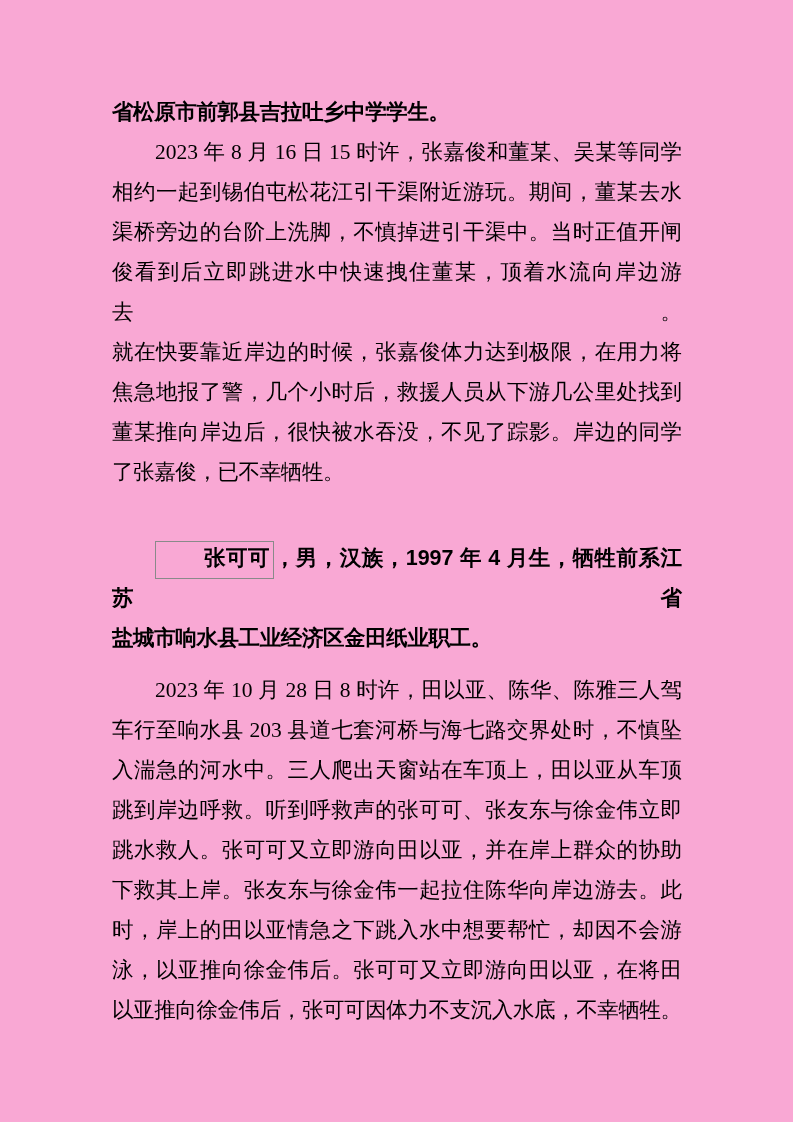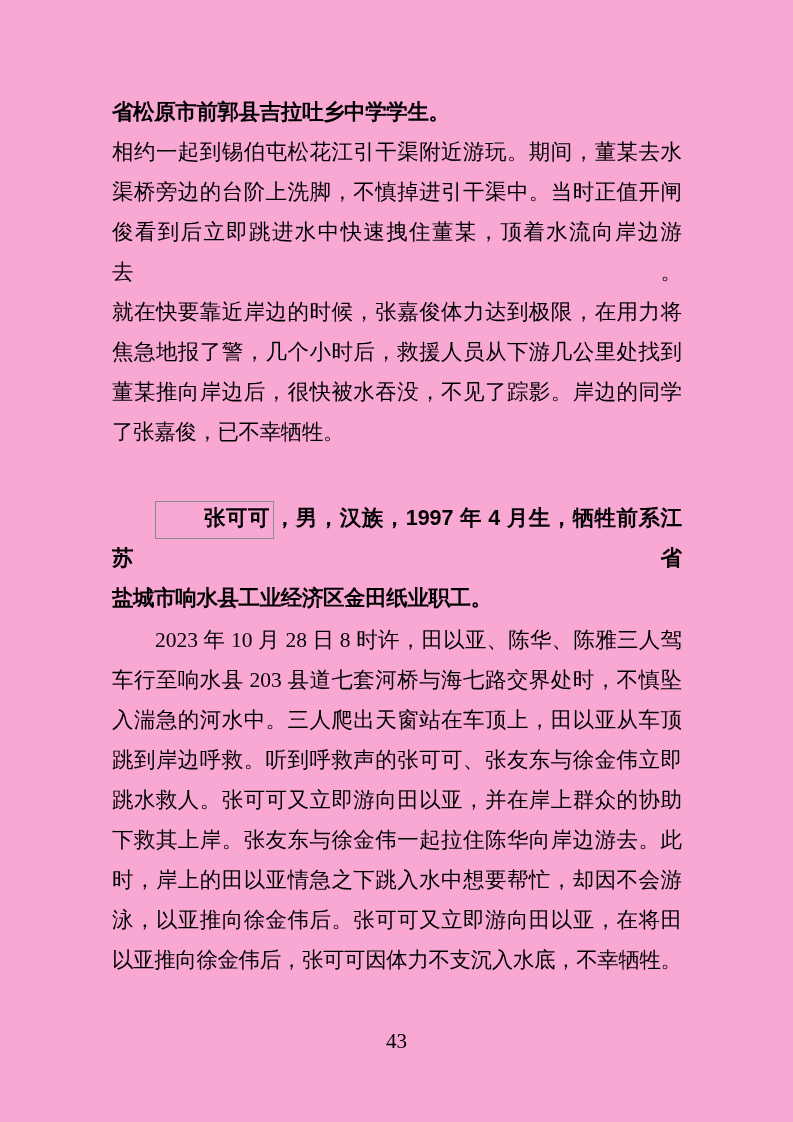--- a/index.html
+++ b/index.html
@@ -42,21 +42,21 @@
   .body-para .first-line { text-indent: 43px; }
   .heading-sec .first-line { text-indent: 43px; }
 
   .h-line,
   .heading-sec .line {
     font-family: "Liberation Sans", "DejaVu Sans", sans-serif;
     font-weight: 700;
   }
 
   .heading-sec { margin-top: 46px; }
-  .para-after-heading { margin-top: 2px; }
+  .para-after-heading { margin-top: 12px; }
 
   .boxed-name {
     border: 1px solid #8a8a8a;
     padding: 4px 3px 8px 3px;
   }
 
   .page-number {
     position: absolute;
     top: 1029px;
     left: 0;
@@ -71,20 +71,21 @@
 <body>
 
 <div class="page">
   <div class="content">
 
     <div class="sec heading-cont">
         <div class="line h-line first-line last-line">省松原市前郭县吉拉吐乡中学学生。</div>
       </div>
 
     <div class="sec body-para">
+        <div class="line first-line">2023 年 8 月 16 日 15 时许，张嘉俊和董某、吴某等同学</div>
         <div class="line">相约一起到锡伯屯松花江引干渠附近游玩。期间，董某去水</div>
         <div class="line">渠桥旁边的台阶上洗脚，不慎掉进引干渠中。当时正值开闸</div>
         <div class="line">俊看到后立即跳进水中快速拽住董某，顶着水流向岸边游去。</div>
         <div class="line">就在快要靠近岸边的时候，张嘉俊体力达到极限，在用力将</div>
         <div class="line">焦急地报了警，几个小时后，救援人员从下游几公里处找到</div>
         <div class="line">董某推向岸边后，很快被水吞没，不见了踪影。岸边的同学</div>
         <div class="line last-line">了张嘉俊，已不幸牺牲。</div>
       </div>
 
     <div class="sec heading-sec">
@@ -99,14 +100,13 @@
         <div class="line">跳到岸边呼救。听到呼救声的张可可、张友东与徐金伟立即</div>
         <div class="line">跳水救人。张可可又立即游向田以亚，并在岸上群众的协助</div>
         <div class="line">下救其上岸。张友东与徐金伟一起拉住陈华向岸边游去。此</div>
         <div class="line">时，岸上的田以亚情急之下跳入水中想要帮忙，却因不会游</div>
         <div class="line">泳，以亚推向徐金伟后。张可可又立即游向田以亚，在将田</div>
         <div class="line last-line">以亚推向徐金伟后，张可可因体力不支沉入水底，不幸牺牲。</div>
       </div>
 
   </div>
 
-  <div class="page-number">43</div>
 </div>
 
 </body></html>

